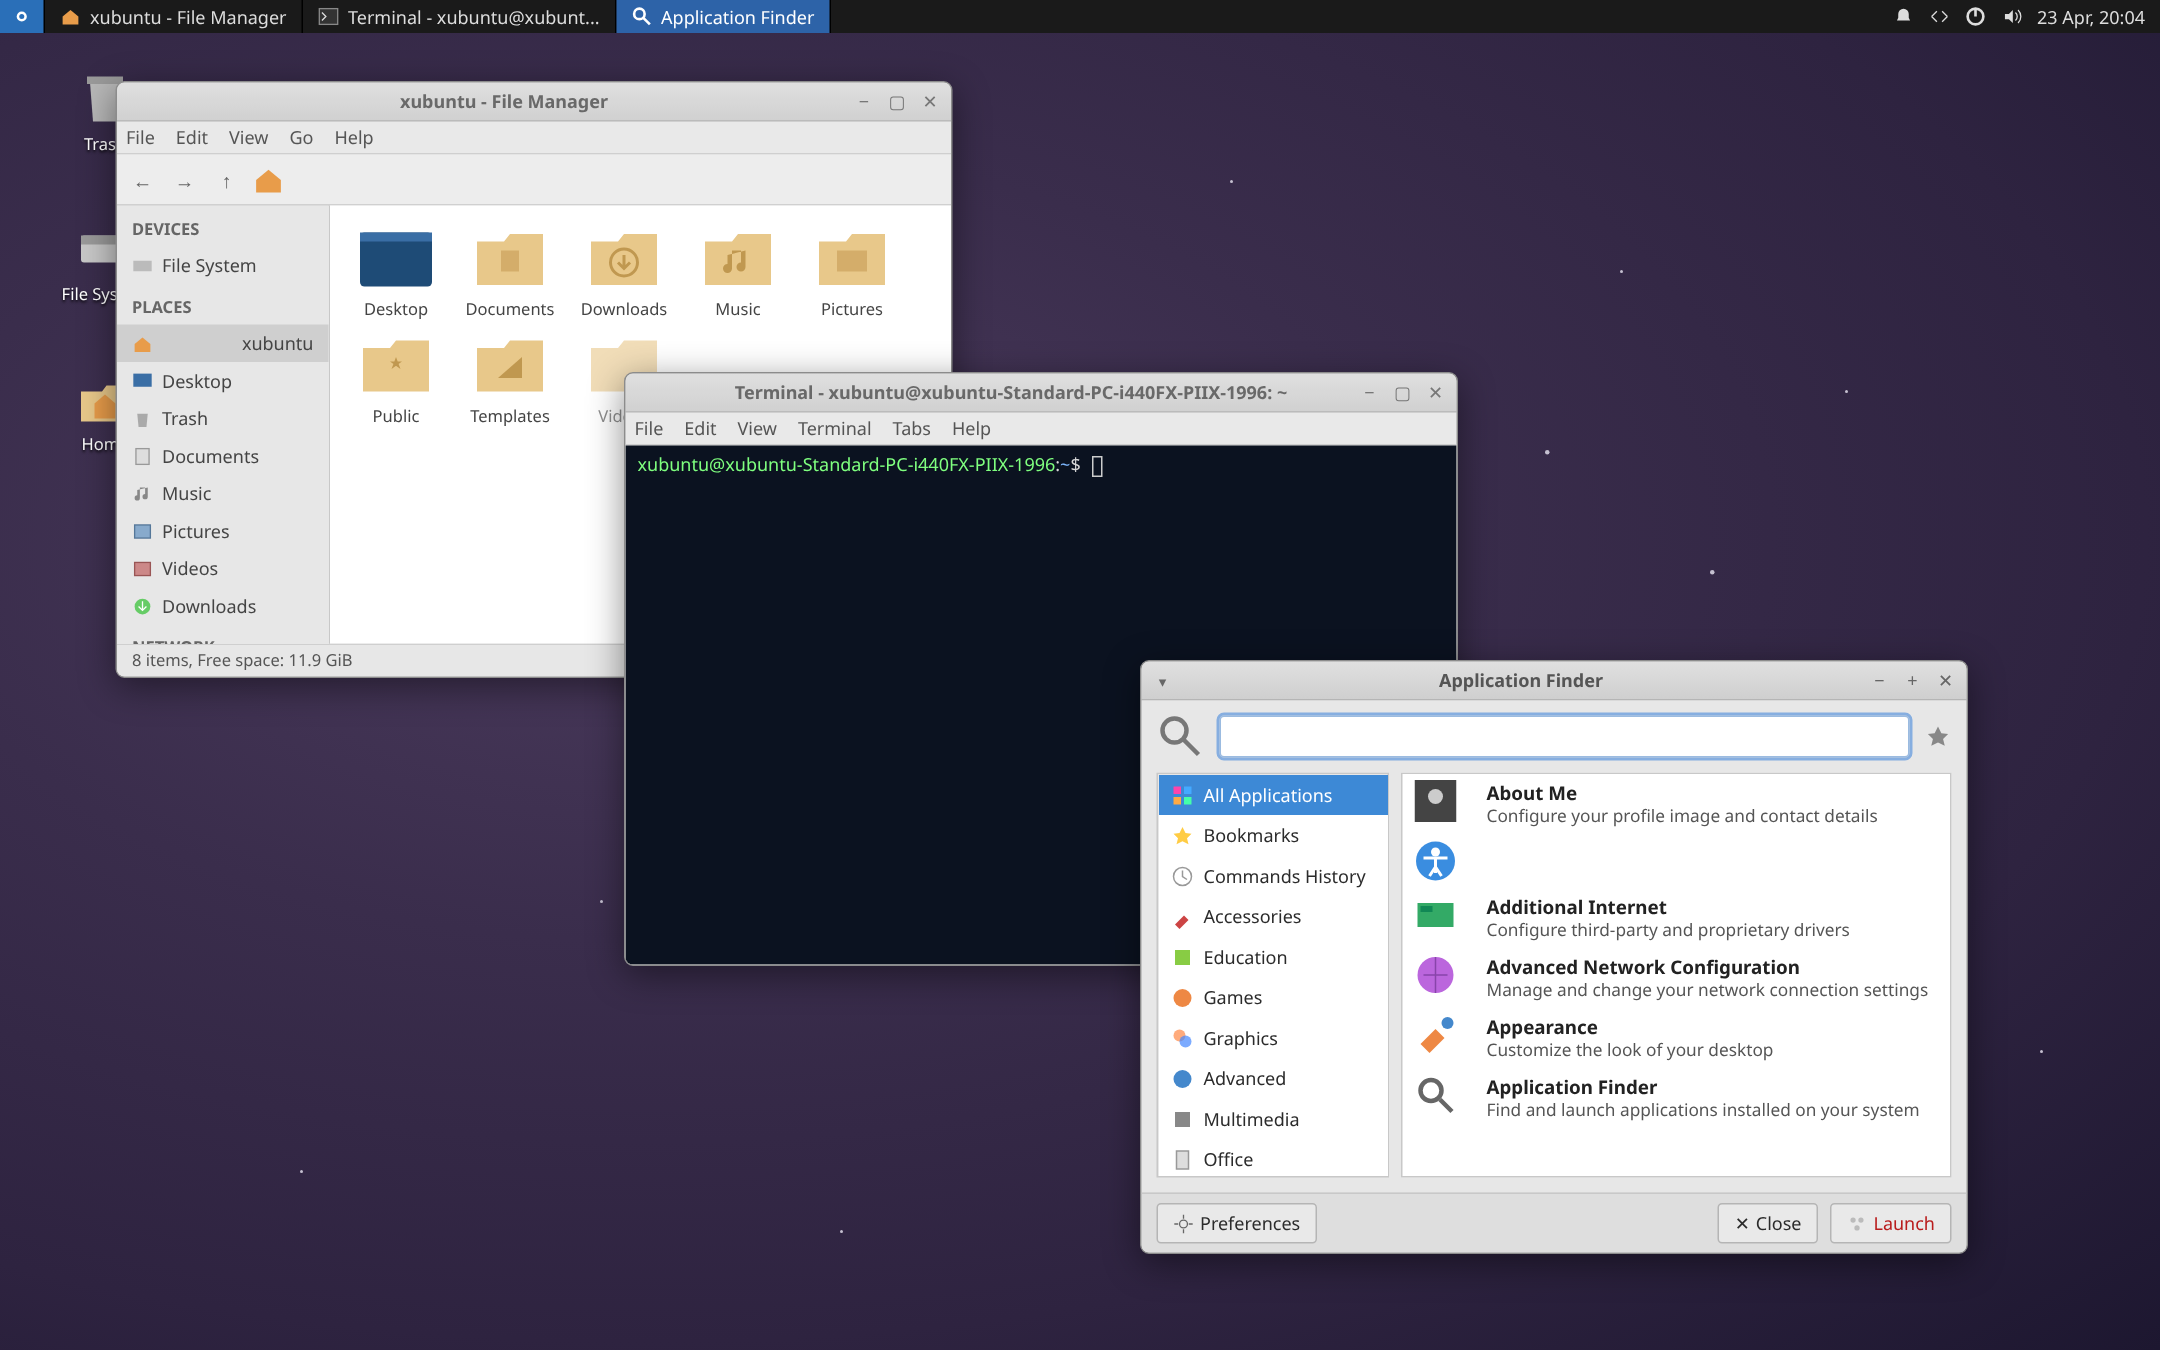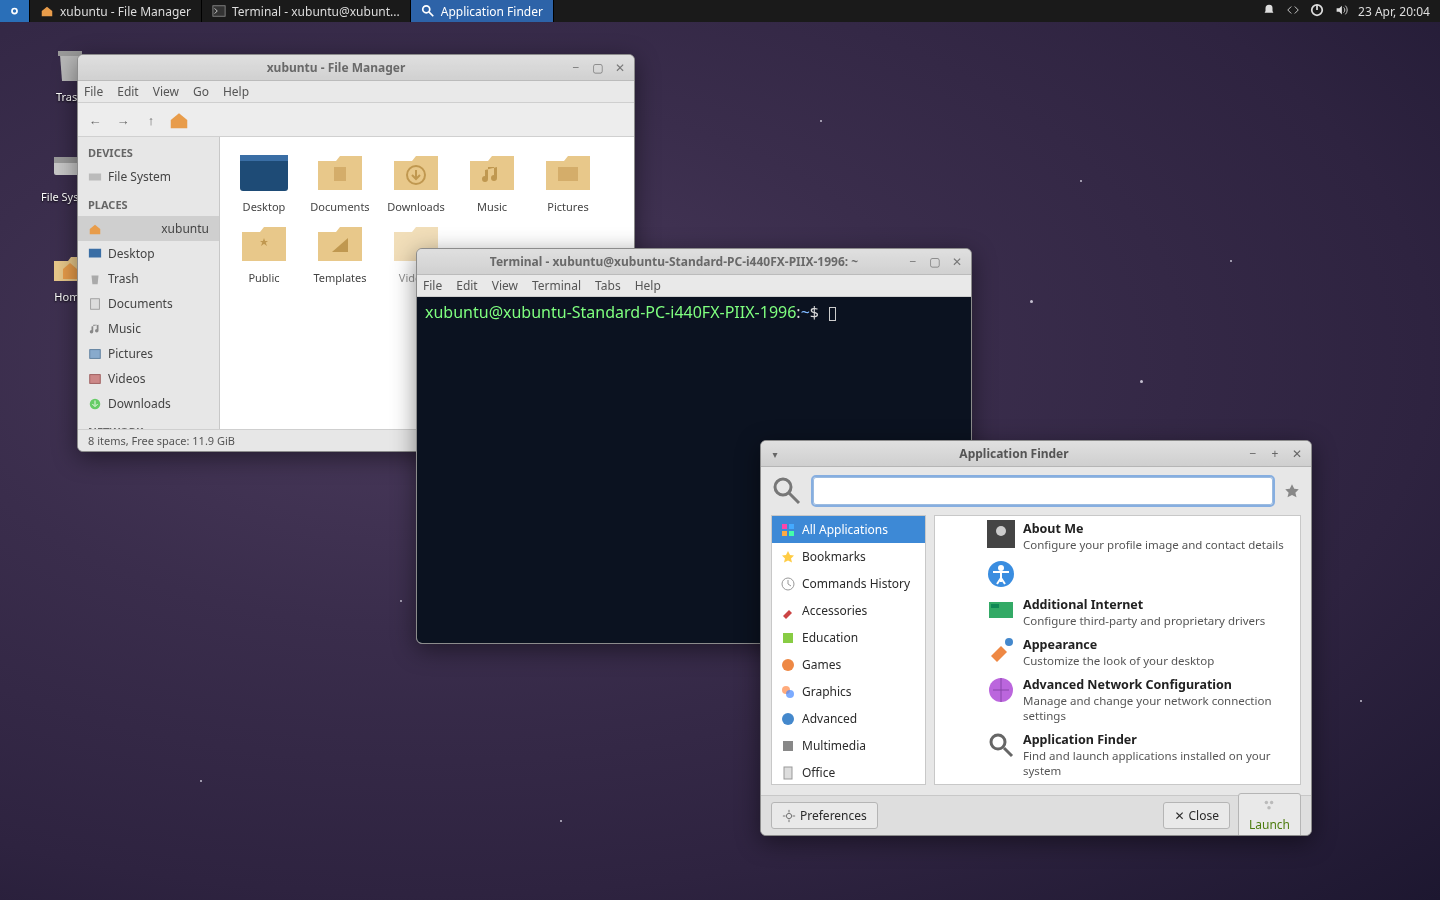--- a/index.html
+++ b/index.html
@@ -9,21 +9,21 @@
   position: relative; overflow: hidden; color: #2b2b2b; font-size: 13px;
 }
 
 .star { position:absolute; width:2px; height:2px; background:#c5c0d0; border-radius:50%; }
 
 
 .panel { position:absolute; top:0; left:0; right:0; height:22px; background:#1a1a1a; display:flex; align-items:center; color:#ddd; font-size:12px; }
 .panel .task { display:flex; align-items:center; gap:6px; padding:0 10px; height:100%; border-right:1px solid #000; cursor:default; }
 .panel .task.active { background:#2d63a8; color:#fff; }
 .panel .spacer { flex:1; }
-.panel .tray { display:flex; gap:10px; padding:0 10px; }
+.panel .tray { display:flex; align-items:center; gap:10px; padding:0 10px; }
 .panel .ticon { width:14px; height:14px; display:inline-flex; align-items:center; justify-content:center; }
 
 
 .dicon { position:absolute; width:80px; text-align:center; color:#fff; font-size:11px; text-shadow:0 1px 2px #000; }
 .dicon .ic { width:40px; height:40px; margin:0 auto 4px; }
 
 
 .win { position:absolute; background:#dedede; border:1px solid #8c8c8c; border-radius:6px; box-shadow:0 6px 24px rgba(0,0,0,0.45); overflow:hidden; }
 .titlebar { height:26px; background:linear-gradient(#e0e0e0,#cfcfcf); border-bottom:1px solid #b5b5b5; display:flex; align-items:center; padding:0 6px; gap:6px; font-size:12px; color:#555; }
 .titlebar .title { flex:1; text-align:center; font-weight:bold; overflow:hidden; text-overflow:ellipsis; white-space:nowrap; }
@@ -41,44 +41,44 @@
 .fm-side .hdr { padding:8px 10px 4px; font-size:11px; color:#666; font-weight:bold; }
 .fm-side .item { padding:4px 10px; display:flex; align-items:center; gap:6px; font-size:12px; color:#444; cursor:default; }
 .fm-side .item.sel { background:#cfcfcf;justify-content:space-between; }
 .fm-side .ico { width:14px; height:14px; display:inline-block; }
 .fm-main { flex:1; background:#fff; padding:10px; display:flex; flex-wrap:wrap; gap:4px 8px; align-content:flex-start; }
 .folder { width:68px; text-align:center; font-size:11px; color:#444; }
 .folder .fic { width:52px; height:48px; margin:0 auto 4px; }
 .fm-status { height:22px; background:#e7e7e7; border-top:1px solid #cfcfcf; padding:0 10px; display:flex; align-items:center; font-size:11px; color:#555; }
 
 
-.term-body { background:#0b1220; height:calc(100% - 26px - 22px); padding:4px 8px; font-family:"DejaVu Sans Mono",monospace; font-size:16px; }
+.term-body { background:#0b1220; height:calc(100% - 26px - 22px); padding:4px 8px; font-family:"DejaVu Sans Mono",monospace; font-size:12px; }
 .term-prompt { color:#7fff7f; }
 .term-path { color:#7fb8ff; }
 .term-sym { color:#d9d9d9; }
 .cursor { display:inline-block; width:7px; height:14px; border:1px solid #ccc; vertical-align:middle; }
 
 
 .af-body { background:#e7e7e7; height:calc(100% - 26px - 40px); display:flex; flex-direction:column; }
 .af-search { display:flex; align-items:center; padding:8px 10px; gap:10px; }
 .af-search .mag { width:32px; height:32px; }
 .af-search input { flex:1; height:28px; border:1px solid #9bbbe0; border-radius:3px; padding:0 8px; font-size:14px; outline:2px solid #86aee0; }
 .af-cols { flex:1; display:flex; padding:0 10px 10px; gap:8px; overflow:hidden; }
 .af-cats { width:155px; border:1px solid #c8c8c8; background:#fff; overflow:auto; }
 .af-cats .row { padding:5px 8px; display:flex; align-items:center; gap:6px; font-size:12px; cursor:default; }
 .af-cats .row.sel { background:#3d89d6; color:#fff; }
 .af-cats .ico { width:16px; height:16px; }
 .af-apps { flex:1; border:1px solid #c8c8c8; background:#fff; overflow:auto; }
-.af-apps .app { display:flex; gap:8px; padding:4px 8px; cursor:default;margin-left:44px; }
+.af-apps .app { display:flex; gap:20px; padding:4px 8px; cursor:default; }
 .af-apps .aic { width:28px; height:28px; flex-shrink:0; }
 .af-apps .at { font-size:12.5px; font-weight:bold; color:#222; }
 .af-apps .ad { font-size:11.5px; color:#555; }
 .af-footer { height:40px; border-top:1px solid #c8c8c8; background:#dedede; display:flex; align-items:center; padding:0 10px; gap:8px; }
 .af-footer .btn { padding:4px 10px; background:#e9e9e9; border:1px solid #b5b5b5; border-radius:3px; font-size:12px; display:flex; align-items:center; gap:4px; cursor:default; }
-.af-footer .btn.dis { color:#4d7c0f;flex-direction:column; }
+.af-footer .btn.dis { color:#b91c1c; }
 
 svg { width:100%; height:100%; display:block; }
 </style>
 </head>
 <body>
 
 <div class="star" style="top:120px;left:820px"></div>
 <div class="star" style="top:180px;left:1080px"></div>
 <div class="star" style="top:260px;left:1230px"></div>
 <div class="star" style="top:300px;left:1030px;width:3px;height:3px"></div>
@@ -502,39 +502,39 @@
               </svg>
             </div>
             <div>
               <div class="at">Additional Internet</div>
               <div class="ad">Configure third-party and proprietary drivers</div>
             </div>
           </div>
         <div class="app">
             <div class="aic">
               <svg viewBox="0 0 28 28">
+                <circle cx="14" cy="14" r="12" fill="#b6d"></circle>
+                <path d="M6 14h16M14 2v24" stroke="#84a" fill="none"></path>
+              </svg>
+            </div>
+            <div>
+              <div class="at">Advanced Network Configuration</div>
+              <div class="ad">Manage and change your network connection settings</div>
+            </div>
+          </div>
+        <div class="app">
+            <div class="aic">
+              <svg viewBox="0 0 28 28">
                 <path d="M4 20l10-10 6 6-10 10z" fill="#e84"></path>
                 <circle cx="22" cy="6" r="4" fill="#48c"></circle>
               </svg>
             </div>
             <div>
               <div class="at">Appearance</div>
               <div class="ad">Customize the look of your desktop</div>
-            </div>
-          </div>
-        <div class="app">
-            <div class="aic">
-              <svg viewBox="0 0 28 28">
-                <circle cx="14" cy="14" r="12" fill="#b6d"></circle>
-                <path d="M6 14h16M14 2v24" stroke="#84a" fill="none"></path>
-              </svg>
-            </div>
-            <div>
-              <div class="at">Advanced Network Configuration</div>
-              <div class="ad">Manage and change your network connection settings</div>
             </div>
           </div>
         <div class="app">
             <div class="aic">
               <svg viewBox="0 0 28 28">
                 <circle cx="11" cy="11" r="7" fill="none" stroke="#666" stroke-width="3"></circle>
                 <path d="M17 17l8 8" stroke="#666" stroke-width="3"></path>
               </svg>
             </div>
             <div>

